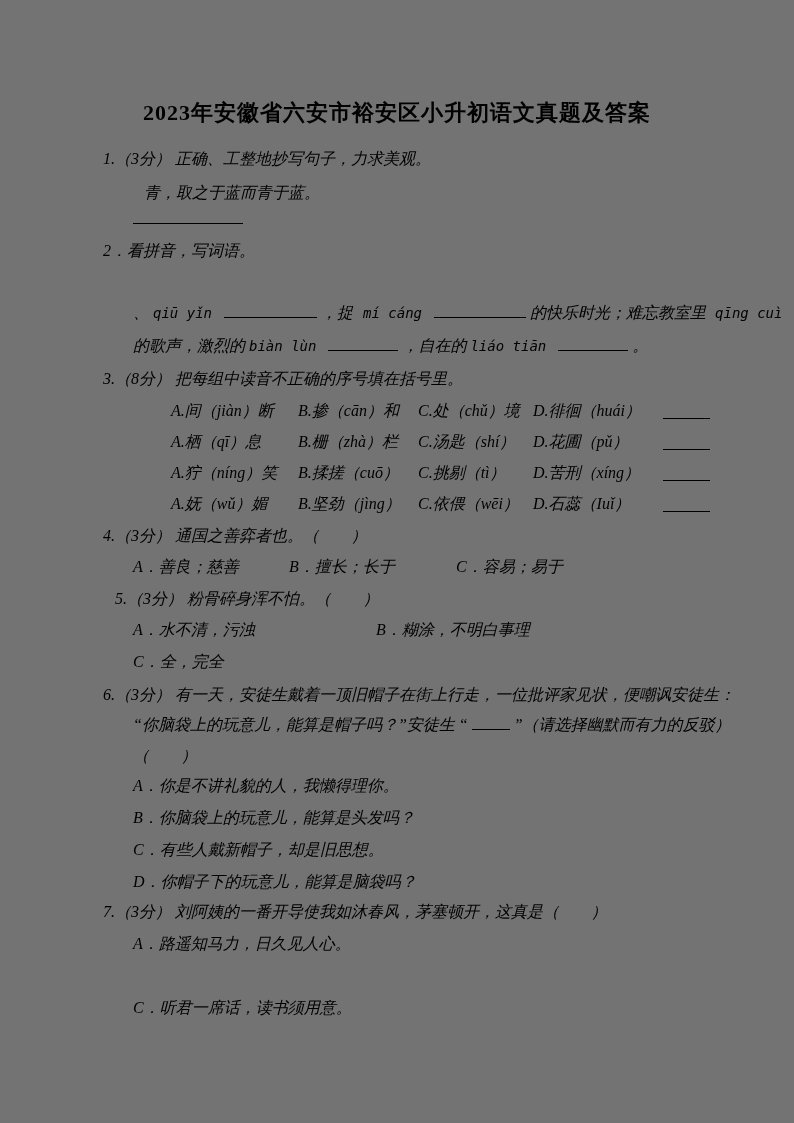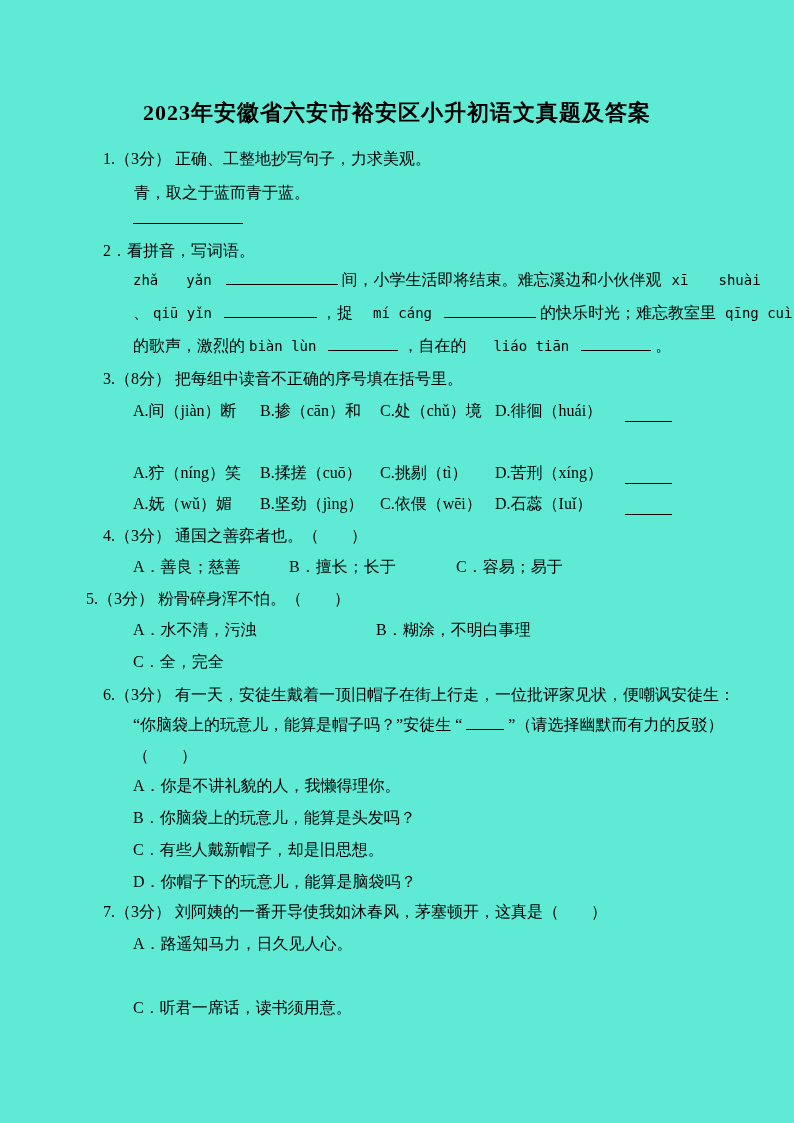--- a/index.html
+++ b/index.html
@@ -1,20 +1,20 @@
 <!DOCTYPE html>
 <html><head>
 <meta charset="utf-8">
 <style>
   html,body{margin:0;padding:0;background:#ffffff;}
   .page{
     position:relative;
     width:794px;
     height:1123px;
-    background:#5eead4;
+    background:#737373;
     font-family:"Liberation Serif","DejaVu Serif",serif;
     color:#000;
     overflow:hidden;
   }
   .title{
     position:absolute;
     top:98px;
     left:0;
     width:794px;
     margin:0;
@@ -22,92 +22,93 @@
     font-size:22px;
     font-weight:bold;
     letter-spacing:1px;
     line-height:30px;
   }
   .ln{
     position:absolute;
     font-size:16px;
     line-height:22px;
     white-space:nowrap;
+    font-style:italic;
   }
   .py{
     font-family:"DejaVu Sans Mono",monospace;
     font-size:14px;
   }
   .blank{
     display:inline-block;
     border-bottom:1px solid #000;
     height:15px;
     vertical-align:baseline;
   }
   .row{
     display:flex;
     width:539px;
-    align-items:flex-end;
+    align-items:center;
+    margin-left:38px;
   }
   .row .c1{width:127px;}
   .row .c2{width:120px;}
   .row .c3{width:115px;}
   .row .c4{flex:1;}
   .opt4 .o1{display:inline-block;width:152px;}
   .opt4 .o2{display:inline-block;width:163px;}
   .opt5 .o1{display:inline-block;width:239px;}
 </style>
 </head>
 <body>
 
 <div class="page">
 
   <h1 class="title">2023年安徽省六安市裕安区小升初语文真题及答案</h1>
 
   <div class="ln" style="top:148px;left:103px">1.（3分） 正确、工整地抄写句子，力求美观。</div>
-  <div class="ln" style="top:182px;left:134px">青，取之于蓝而青于蓝。</div>
+  <div class="ln" style="top:182px;left:144px">青，取之于蓝而青于蓝。</div>
   <div class="ln" style="top:208px;left:133px">
     <span class="blank" style="width:110px"></span>
   </div>
 
   <div class="ln" style="top:240px;left:103px">2．看拼音，写词语。</div>
-  <div class="ln" style="top:269px;left:133px">
-    <span class="py">zhǎ</span>
-    <span class="py" style="margin-left:24px">yǎn</span>
-    <span class="blank" style="width:112px;margin-left:10px"></span>
-    <span>间，小学生活即将结束。难忘溪边和小伙伴观</span>
-    <span class="py" style="margin-left:6px">xī</span>
-    <span class="py" style="margin-left:26px">shuài</span>
-  </div>
   <div class="ln" style="top:302px;left:133px">
     <span>、</span>
     <span class="py">qiū yǐn</span>
     <span class="blank" style="width:93px;margin-left:8px"></span>
     <span>，捉</span>
-    <span class="py" style="margin-left:16px">mí cáng</span>
+    <span class="py" style="margin-left:6px">mí cáng</span>
     <span class="blank" style="width:92px;margin-left:8px"></span>
     <span>的快乐时光；难忘教室里</span>
     <span class="py" style="margin-left:5px">qīng cuì</span>
   </div>
   <div class="ln" style="top:335px;left:133px">
     <span>的歌声，激烈的</span>
     <span class="py" style="">biàn lùn</span>
     <span class="blank" style="width:70px;margin-left:8px"></span>
     <span>，自在的</span>
-    <span class="py" style="margin-left:23px">liáo tiān</span>
+    <span class="py" style="margin-left:0">liáo tiān</span>
     <span class="blank" style="width:70px;margin-left:8px"></span>
     <span>。</span>
   </div>
 
   <div class="ln" style="top:368px;left:103px">3.（8分） 把每组中读音不正确的序号填在括号里。</div>
   <div class="ln row" style="top:400px;left:133px">
     <span class="c1">A.间（jiàn）断</span>
     <span class="c2">B.掺（cān）和</span>
     <span class="c3">C.处（chǔ）境</span>
     <span class="c4">D.徘徊（huái）</span>
+    <span class="blank" style="width:47px"></span>
+  </div>
+  <div class="ln row" style="top:431px;left:133px">
+    <span class="c1">A.栖（qī）息</span>
+    <span class="c2">B.栅（zhà）栏</span>
+    <span class="c3">C.汤匙（shí）</span>
+    <span class="c4">D.花圃（pǔ）</span>
     <span class="blank" style="width:47px"></span>
   </div>
   <div class="ln row" style="top:462px;left:133px">
     <span class="c1">A.狞（níng）笑</span>
     <span class="c2">B.揉搓（cuō）</span>
     <span class="c3">C.挑剔（tì）</span>
     <span class="c4">D.苦刑（xíng）</span>
     <span class="blank" style="width:47px"></span>
   </div>
   <div class="ln row" style="top:493px;left:133px">
@@ -118,21 +119,21 @@
     <span class="blank" style="width:47px"></span>
   </div>
 
   <div class="ln" style="top:525px;left:103px">4.（3分） 通国之善弈者也。（　　）</div>
   <div class="ln opt4" style="top:556px;left:133px">
     <span class="o1">A．善良；慈善</span>
     <span class="o2">B．擅长；长于</span>
     <span class="o3">C．容易；易于</span>
   </div>
 
-  <div class="ln" style="top:588px;left:86px">5.（3分） 粉骨碎身浑不怕。（　　）</div>
+  <div class="ln" style="top:588px;left:115px">5.（3分） 粉骨碎身浑不怕。（　　）</div>
   <div class="ln opt5" style="top:619px;left:133px">
     <span class="o1">A．水不清，污浊</span>
     <span class="o2">B．糊涂，不明白事理</span>
   </div>
   <div class="ln" style="top:651px;left:133px">
     <span>C．全，完全</span>
   </div>
 
   <div class="ln" style="top:684px;left:103px">6.（3分） 有一天，安徒生戴着一顶旧帽子在街上行走，一位批评家见状，便嘲讽安徒生：</div>
   <div class="ln" style="top:714px;left:133px">

